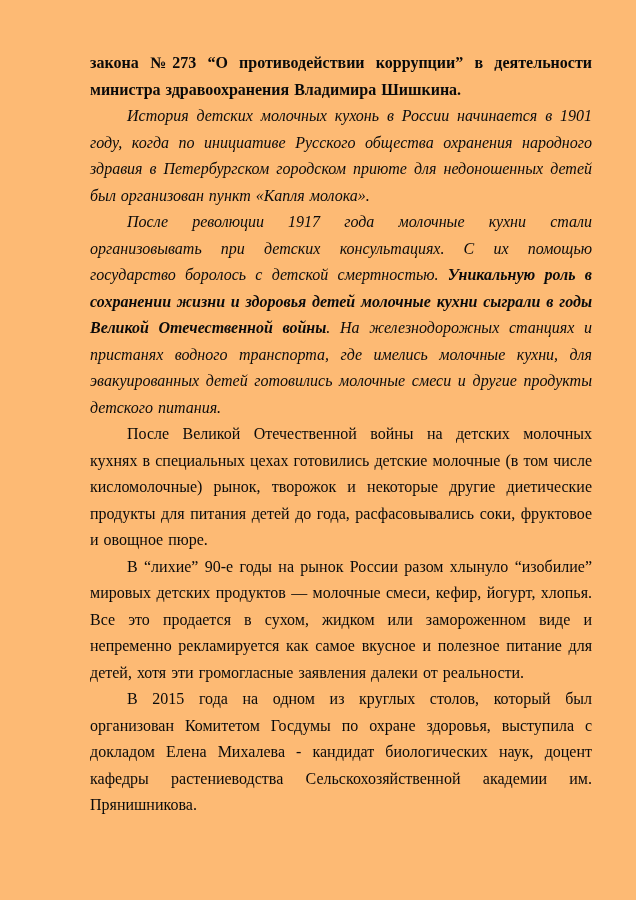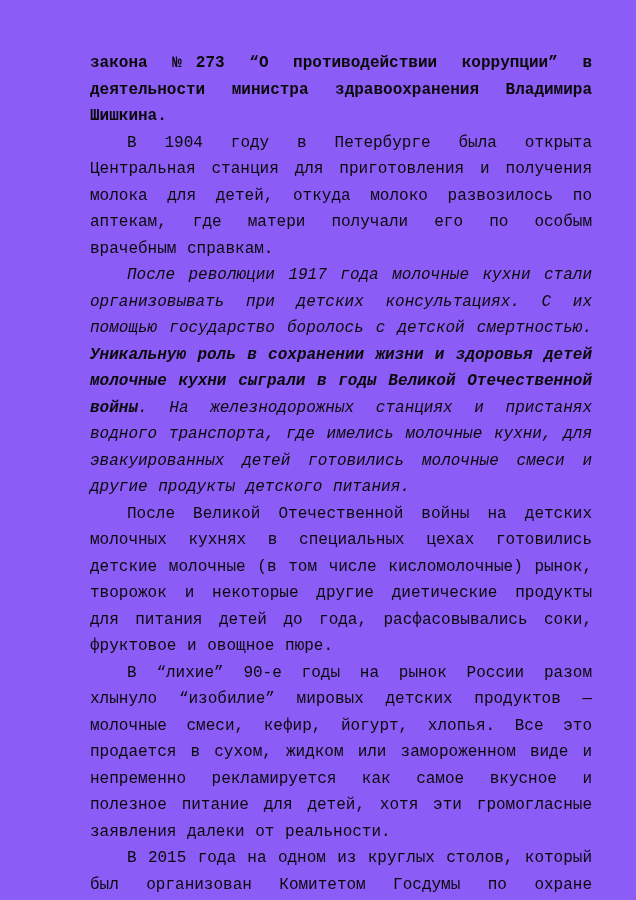--- a/index.html
+++ b/index.html
@@ -4,47 +4,47 @@
 <style>
   html, body {
     margin: 0;
     padding: 0;
     background: #ffffff;
   }
   .page {
     position: relative;
     width: 636px;
     height: 900px;
-    background: #8b5cf6;
+    background: #fdba74;
     overflow: hidden;
     box-sizing: border-box;
     padding: 50px 44px 2px 90px;
-    font-family: Liberation Mono, monospace;
+    font-family: Liberation Serif, serif;
     color: #0a0a0a;
   }
   .para {
     margin: 0;
     font-size: 16px;
     line-height: 26.5px;
     text-align: justify;
     word-spacing: 1px;
   }
   .indent { text-indent: 37px; }
   .bold   { font-weight: bold; }
   .italic { font-style: italic; }
 </style>
 </head>
 <body>
 
 <div class="page">
 
   <p class="para bold"><span>закона №273 “О противодействии коррупции” в деятельности министра здравоохранения Владимира Шишкина.</span></p>
 
+  <p class="para italic indent"><span>История детских молочных кухонь в России начинается в 1901 году, когда по инициативе Русского общества охранения народного здравия в Петербургском городском приюте для недоношенных детей был организован пункт «Капля молока».</span></p>
 
-  <p class="para indent"><span>В 1904 году в Петербурге была открыта Центральная станция для приготовления и получения молока для детей, откуда молоко развозилось по аптекам, где матери получали его по особым врачебным справкам.</span></p>
 
   <p class="para italic indent"><span>После революции 1917 года молочные кухни стали организовывать при детских консультациях. С их помощью государство боролось с детской смертностью. </span><span class="bold">Уникальную роль в сохранении жизни и здоровья детей молочные кухни сыграли в годы Великой Отечественной войны</span><span>. На железнодорожных станциях и пристанях водного транспорта, где имелись молочные кухни, для эвакуированных детей готовились молочные смеси и другие продукты детского питания.</span></p>
 
   <p class="para indent"><span>После Великой Отечественной войны на детских молочных кухнях в специальных цехах готовились детские молочные (в том числе кисломолочные) рынок, творожок и некоторые другие диетические продукты для питания детей до года, расфасовывались соки, фруктовое и овощное пюре.</span></p>
 
   <p class="para indent"><span>В “лихие” 90-е годы на рынок России разом хлынуло “изобилие” мировых детских продуктов — молочные смеси, кефир, йогурт, хлопья. Все это продается в сухом, жидком или замороженном виде и непременно рекламируется как самое вкусное и полезное питание для детей, хотя эти громогласные заявления далеки от реальности.</span></p>
 
   <p class="para indent"><span>В 2015 года на одном из круглых столов, который был организован Комитетом Госдумы по охране здоровья, выступила с докладом Елена Михалева - кандидат биологических наук, доцент кафедры растениеводства Сельскохозяйственной академии им. Прянишникова.</span></p>
 
 </div>

